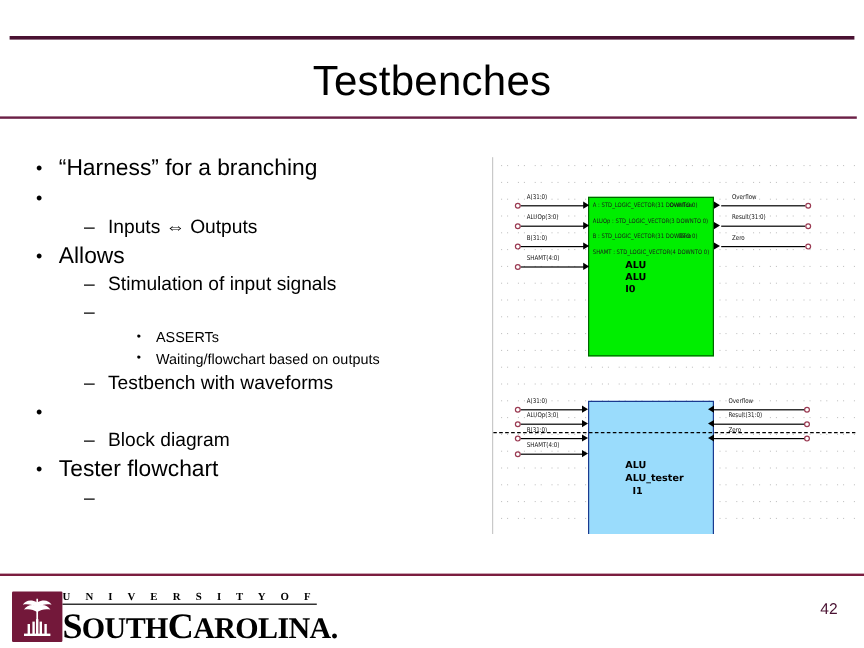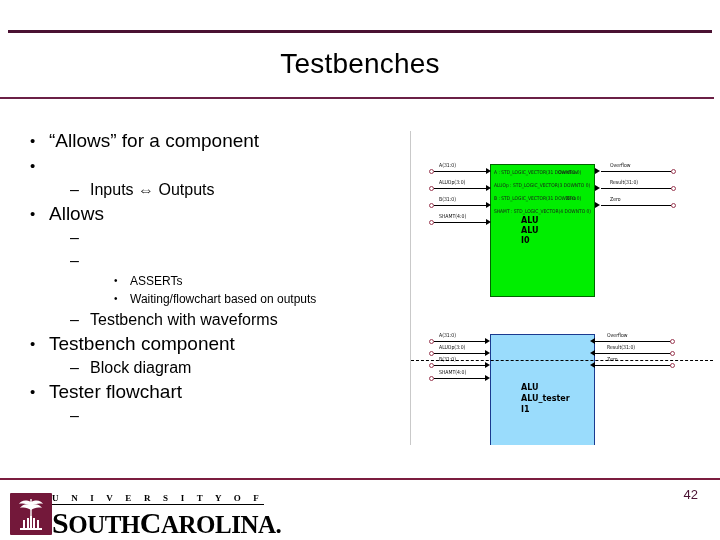--- a/index.html
+++ b/index.html
@@ -23,21 +23,21 @@
   }
   .rule-footer{
     position:absolute;left:0px;top:478px;width:720px;height:2px;
     background:#7b1d3f;
   }
 
   
   .slide-title{
     position:absolute;left:0;top:48px;width:720px;
     text-align:center;
-    font-size:28px;
+    font-size:35px;
     color:#000000;
     letter-spacing:0.2px;
     font-weight:400;
   }
 
   
   .body{
     position:absolute;left:18px;top:128px;width:395px;
   }
   .li{
@@ -145,56 +145,57 @@
     border-bottom:1.5px solid #000;
     display:inline-block;padding-bottom:1px;
   }
   .sc{
     font-family:"Liberation Serif", serif;
     font-weight:bold;font-size:25px;line-height:33px;color:#000;
     letter-spacing:-0.5px;margin-top:1px;
   }
   .sc .big{font-size:30px;}
   .pageno{
-    position:absolute;right:22px;top:487px;
+    position:absolute;right:22px;top:500px;
     font-size:13px;color:#4a1232;
   }
 </style>
 </head>
 <body>
 
 <div class="rule-top"></div>
 <div class="rule-title"></div>
 <div class="rule-footer"></div>
 
 <div class="slide-title">Testbenches</div>
 
 <div class="body">
 
   <div class="li l1">
     <span class="bu">•</span>
-    <span class="tx">“Allows” for a component</span>
+    <span class="tx">“Harness” for a branching</span>
   </div>
 
   <div class="li l1">
     <span class="bu">•</span>
   </div>
 
   <div class="li l2">
     <span class="bu">–</span>
     <span class="tx">Inputs ⇔ Outputs</span>
   </div>
 
   <div class="li l1">
     <span class="bu">•</span>
     <span class="tx">Allows</span>
   </div>
 
   <div class="li l2">
     <span class="bu">–</span>
+    <span class="tx">Stimulation of input signals</span>
   </div>
 
   <div class="li l2">
     <span class="bu">–</span>
   </div>
 
   <div class="li l3">
     <span class="bu">•</span>
     <span class="tx">ASSERTs</span>
   </div>
@@ -204,21 +205,20 @@
     <span class="tx">Waiting/flowchart based on outputs</span>
   </div>
 
   <div class="li l2">
     <span class="bu">–</span>
     <span class="tx">Testbench with waveforms</span>
   </div>
 
   <div class="li l1">
     <span class="bu">•</span>
-    <span class="tx">Testbench component</span>
   </div>
 
   <div class="li l2">
     <span class="bu">–</span>
     <span class="tx">Block diagram</span>
   </div>
 
   <div class="li l1">
     <span class="bu">•</span>
     <span class="tx">Tester flowchart</span>
@@ -277,21 +277,21 @@
 
   <div class="arw arw-r" style="left:184px;top:71px;"></div>
   <div class="wire" style="left:190px;top:74px;width:70px;"></div>
   <div class="pin" style="left:260px;top:72px;"></div>
   <div class="plabel" style="left:199px;top:65px;">Zero</div>
 
   <div class="box box-blue"></div>
 
   <div class="box-label" style="left:110px;top:252px;">ALU</div>
   <div class="box-label" style="left:110px;top:263px;">ALU_tester</div>
-  <div class="box-label" style="left:110px;top:274px;">I1</div>
+  <div class="box-label" style="left:116px;top:274px;">I1</div>
 
   <div class="pin" style="left:18px;top:208px;"></div>
   <div class="wire" style="left:23px;top:210px;width:54px;"></div>
   <div class="arw arw-r" style="left:74px;top:207px;"></div>
   <div class="plabel" style="left:28px;top:201px;">A(31:0)</div>
 
   <div class="pin" style="left:18px;top:220px;"></div>
   <div class="wire" style="left:23px;top:222px;width:54px;"></div>
   <div class="arw arw-r" style="left:74px;top:219px;"></div>
   <div class="plabel" style="left:28px;top:213px;">ALUOp(3:0)</div>

